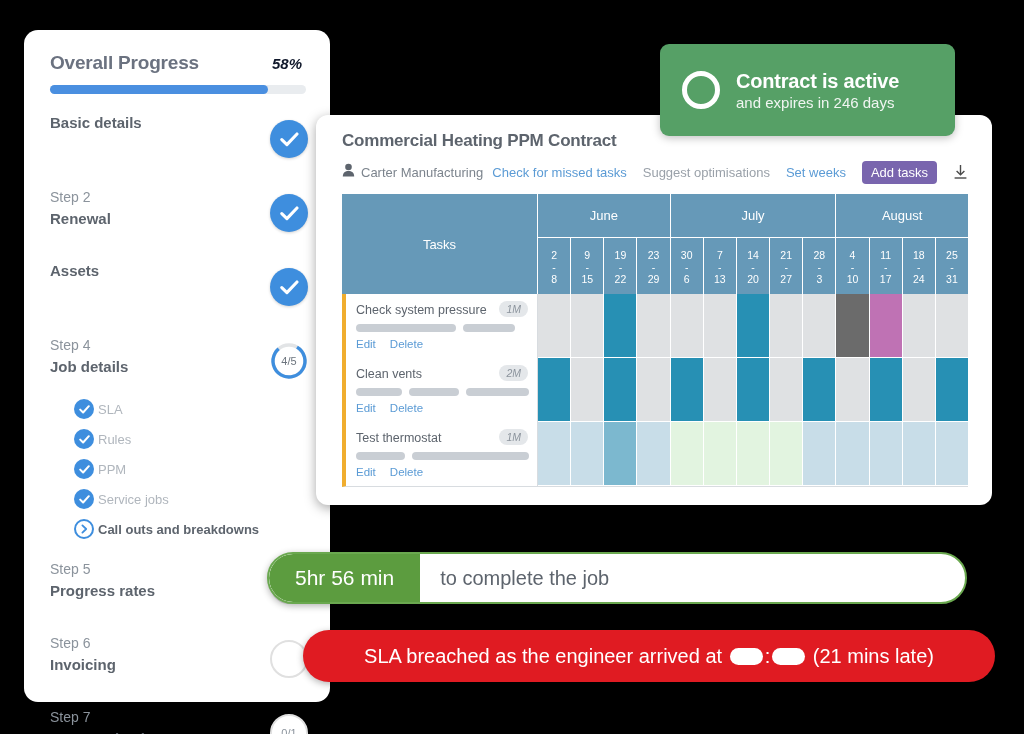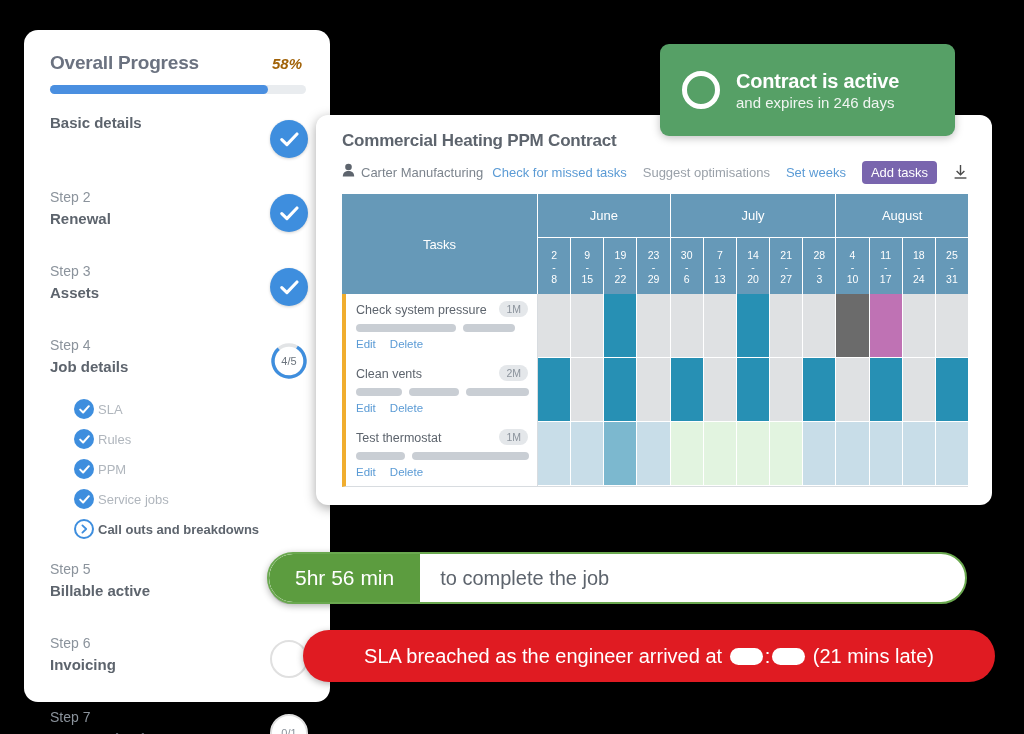--- a/index.html
+++ b/index.html
@@ -22,21 +22,21 @@
     z-index: 5;
   }
   .progress-head {
     display: flex; align-items: baseline; justify-content: space-between;
     padding-right: 4px;
   }
   .progress-title {
     font-size: 19px; font-weight: bold; color: #6b7280; letter-spacing: -0.2px;
   }
   .progress-pct {
-    font-size: 15px; font-weight: bold; font-style: italic; color: #a16207; margin-left: 32px;
+    font-size: 15px; font-weight: bold; font-style: italic; color: #0f172a; margin-left: 32px;
   }
   .progress-track {
     margin-top: 11px; height: 9px; border-radius: 5px;
     background: #e9ecef; width: 100%;
   }
   .progress-fill { height: 9px; border-radius: 5px; background: #4a8fe0; }
 
   .steps { margin-top: 18px; }
   .step-row {
     position: relative; height: 74px;
@@ -144,21 +144,21 @@
   }
   .task-item { position: relative; padding: 9px 8px 6px 10px; height: 64px; }
   .task-name { font-size: 12.5px; color: #5d646d; }
   .task-pills { display: flex; gap: 7px; margin-top: 7px; }
   .pill { height: 8px; border-radius: 4px; background: #c9ced4; }
   .task-links { margin-top: 6px; display: flex; gap: 14px; }
   .task-link { font-size: 11.5px; color: #5b9bd5; cursor: pointer; }
   .freq-badge {
     position: absolute; right: 9px; top: 7px;
     background: #e4e7ea; color: #8b939c; font-size: 10.5px;
-    border-radius: 9px; padding: 2px 7px;
+    border-radius: 9px; padding: 2px 7px; font-style: italic;
   }
 
   .grid-col { flex: 1; display: flex; flex-direction: column;
     border-bottom: 1px solid #d8dce0; }
   .grid-row { display: flex; height: 64px; }
   .grid-cell { border-right: 1px solid #ffffff; border-bottom: 1px solid #ffffff; }
   .grid-cell:last-child { border-right: none; }
 
   
   .banner-green {
@@ -234,21 +234,20 @@
         <div class="step-row">
           <div class="step-label">Step 2</div>
           <div class="step-name">Renewal</div>
           <div class="step-badge badge-done" style="display: flex; align-items: center; justify-content: center;">
             <svg width="19" height="15" viewBox="0 0 19 15">
               <path d="M1.8 7.6 L6.9 12.6 L17 2" stroke="#fff" stroke-width="3.1" fill="none" stroke-linecap="round" stroke-linejoin="round"></path>
             </svg>
           </div>
         </div>
         <div class="step-row">
-          <div class="step-label">Step 3</div>
           <div class="step-name">Assets</div>
           <div class="step-badge badge-done" style="display: flex; align-items: center; justify-content: center;">
             <svg width="19" height="15" viewBox="0 0 19 15">
               <path d="M1.8 7.6 L6.9 12.6 L17 2" stroke="#fff" stroke-width="3.1" fill="none" stroke-linecap="round" stroke-linejoin="round"></path>
             </svg>
           </div>
         </div>
         <div class="step-row" style="height: 58px;">
           <div class="step-label">Step 4</div>
           <div class="step-name">Job details</div>
@@ -297,21 +296,21 @@
             <div class="substep-arrow">
               <svg width="9" height="10" viewBox="0 0 9 10">
                 <path d="M2.4 1.4 L6.2 5 L2.4 8.6" stroke="#3e8ede" stroke-width="1.8" fill="none" stroke-linecap="round" stroke-linejoin="round"></path>
               </svg>
             </div>
             <div class="substep-label current">Call outs and breakdowns</div>
           </div>
         </div>
         <div class="step-row">
           <div class="step-label">Step 5</div>
-          <div class="step-name">Billable active</div>
+          <div class="step-name">Progress rates</div>
           <div class="step-badge badge-empty">0/3</div>
         </div>
         <div class="step-row">
           <div class="step-label">Step 6</div>
           <div class="step-name">Invoicing</div>
           <div class="step-badge badge-empty"></div>
         </div>
         <div class="step-row">
           <div class="step-label">Step 7</div>
           <div class="step-name">Communications</div>

